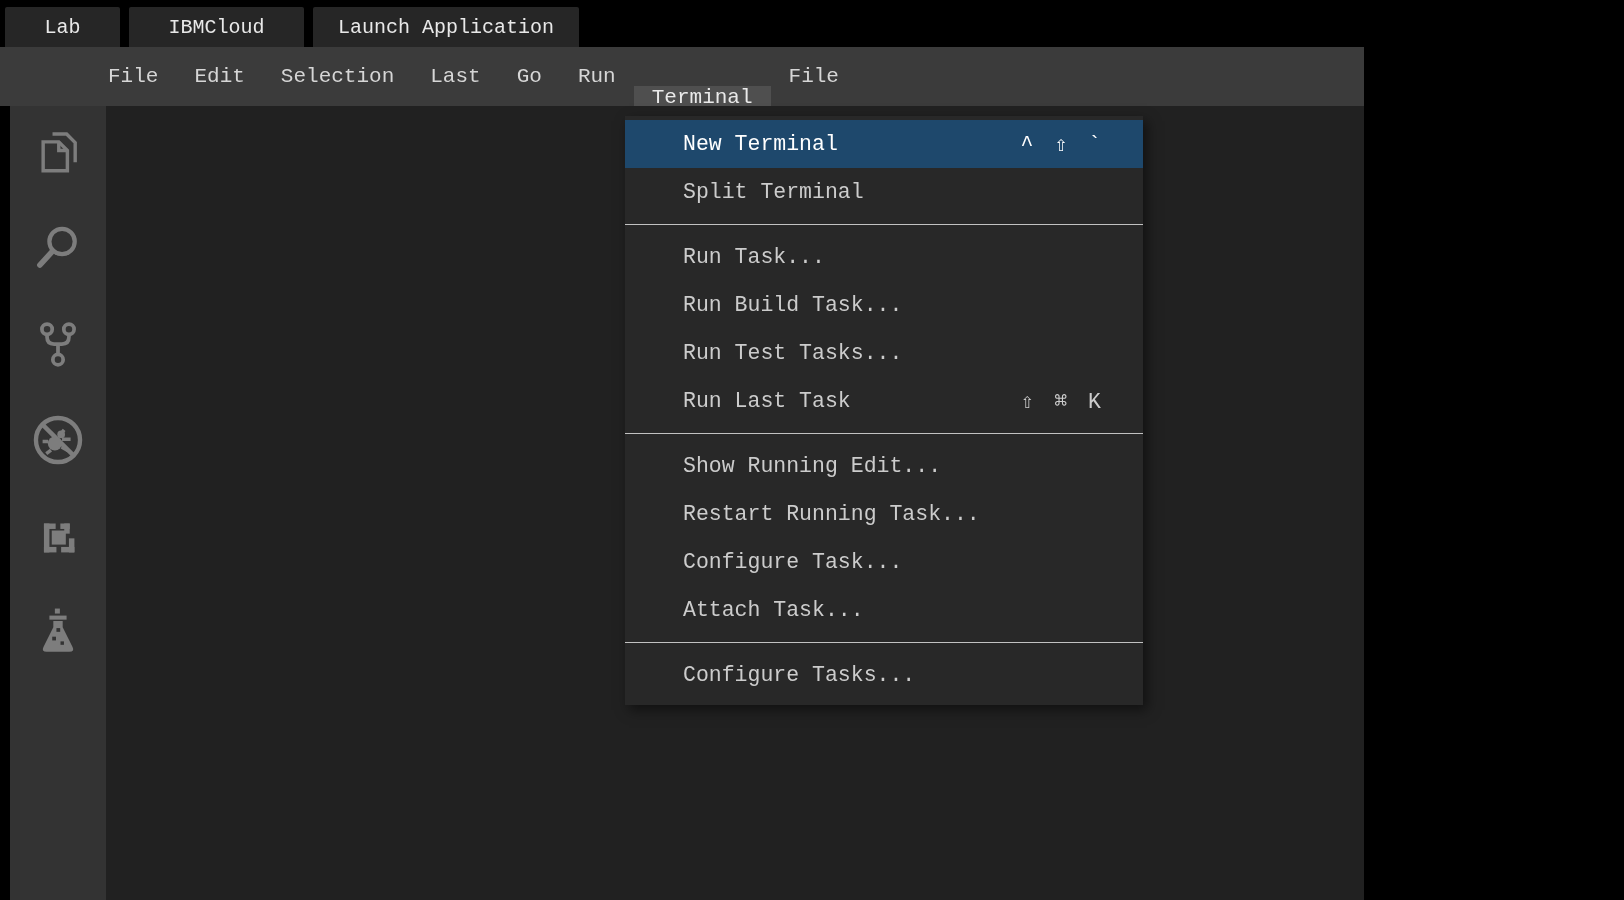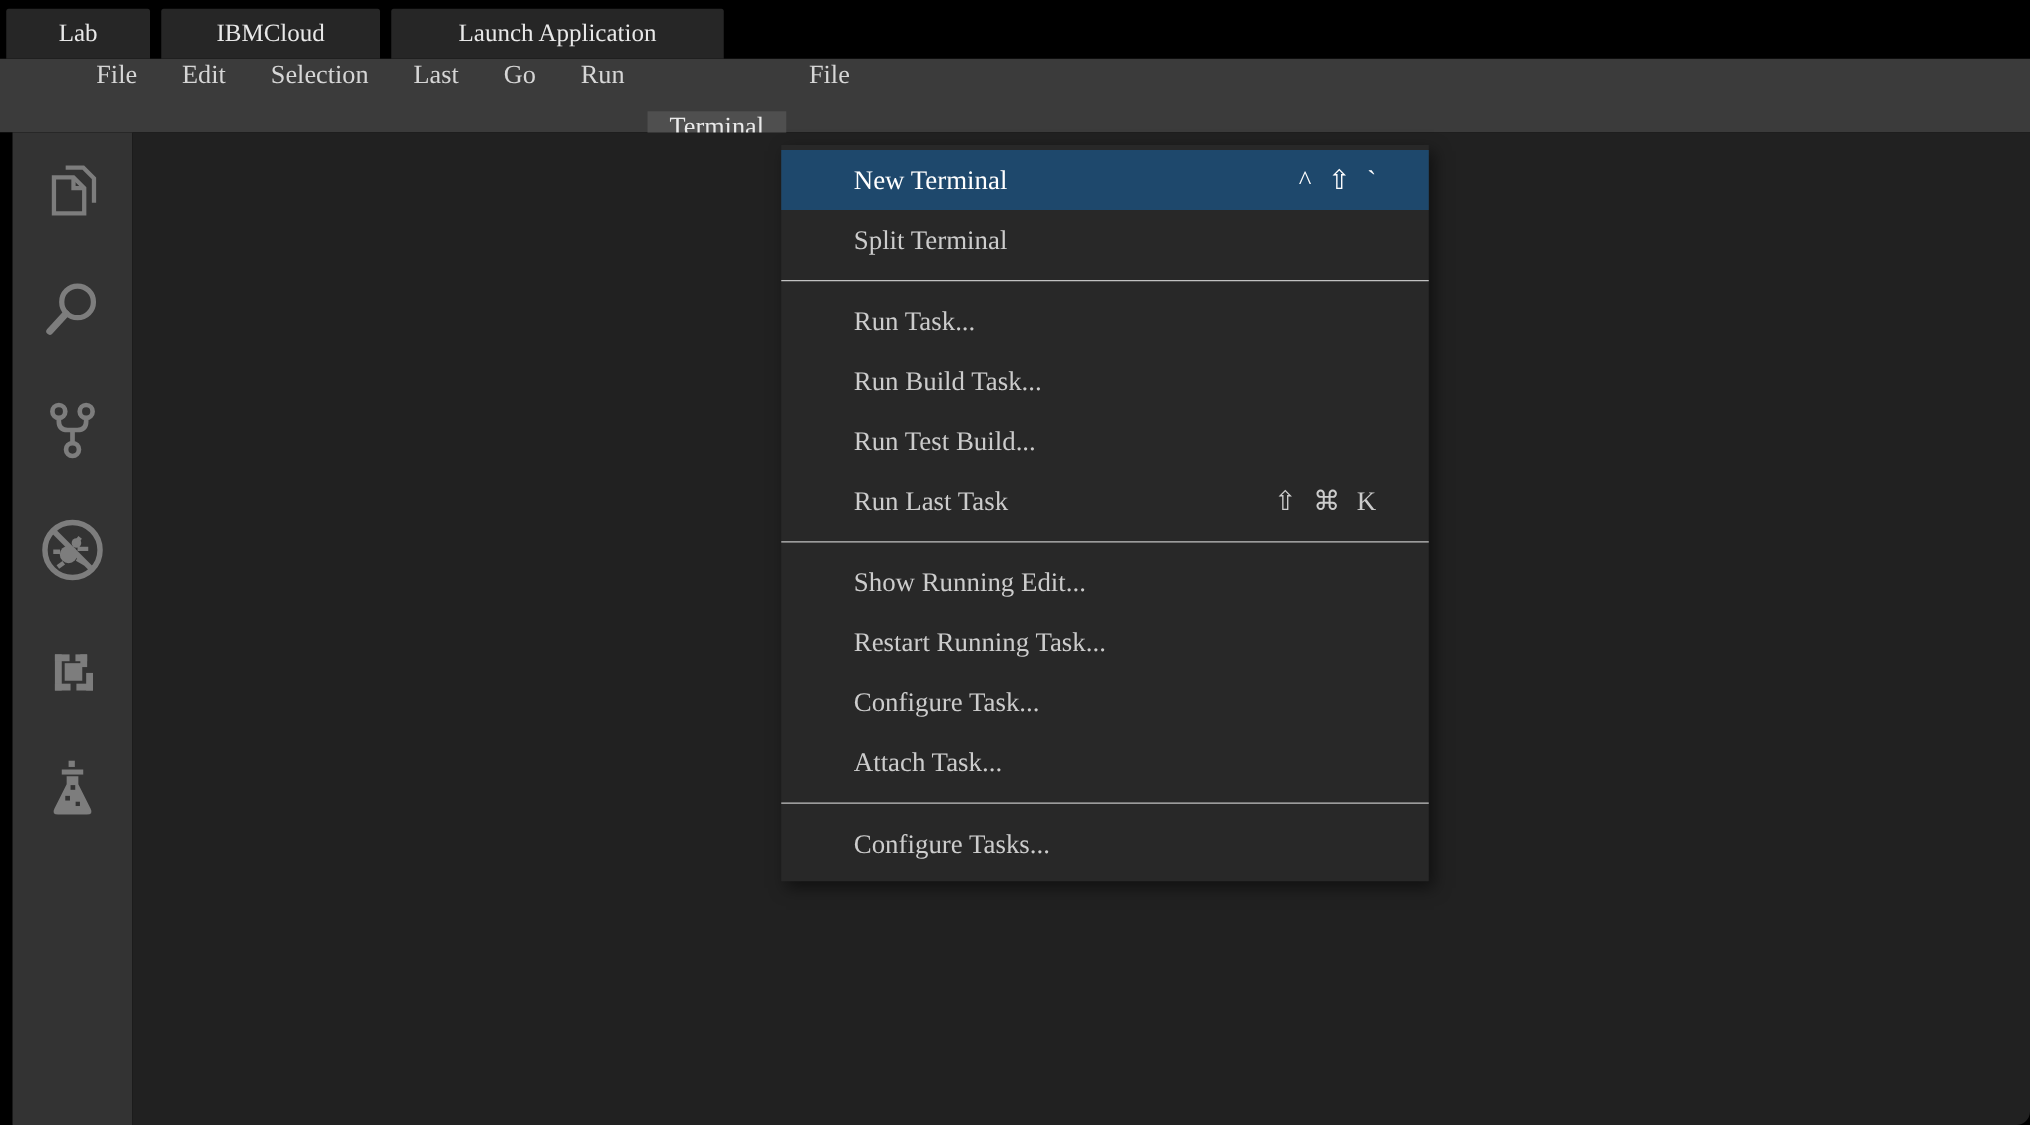--- a/index.html
+++ b/index.html
@@ -1,33 +1,32 @@
 <!DOCTYPE html>
 <html style="--topbar-bg: #000000; --tab-bg: #262626; --tab-text: #e8e8e8; --menubar-bg: #3b3b3b; --menubar-text: #d6d6d6; --menubar-active-bg: #4f4f4f; --activitybar-bg: #333333; --activitybar-icon: #7d7d7d; --editor-bg: #212121; --menu-bg: #282828; --menu-text: #cccccc; --menu-selected-bg: #1e486c; --menu-selected-text: #ffffff; --menu-separator: #c2c2c2;"><head>
 <meta charset="utf-8">
 <style>
   html,body{margin:0;padding:0;background:#000;}
   .screen{
-    position:relative;width:1624px;height:900px;overflow:hidden;
+    position:relative;width:1364px;height:900px;overflow:hidden;
     background:var(--topbar-bg,#000);
-    font-family:Liberation Serif, serif;
-    border-radius:11px;
+    font-family:Liberation Mono, monospace;
     -webkit-font-smoothing:antialiased;
   }
   
   .topbar{height:47px;display:flex;align-items:flex-end;padding-left:5px;gap:9px;background:var(--topbar-bg,#000);}
   .tab{height:40px;display:flex;align-items:center;justify-content:center;
        background:var(--tab-bg,#262626);color:var(--tab-text,#e8e8e8);
        font-size:20px;border-radius:2px 2px 0 0;cursor:default;}
   .tab-lab{width:115px;}
   .tab-ibmcloud{width:175px;}
   .tab-launch{width:266px;}
   
-  .menubar{height:59px;background:var(--menubar-bg,#3b3b3b);display:flex;align-items:flex-start;
-           padding-left:59px;font-size:21px;color:var(--menubar-text,#d6d6d6);}
+  .menubar{height:59px;background:var(--menubar-bg,#3b3b3b);display:flex;align-items:center;
+           padding-left:90px;font-size:21px;color:var(--menubar-text,#d6d6d6);}
   .mb-item{padding:0 18px;display:flex;align-items:center;cursor:default;}
   .mb-item.active{background:var(--menubar-active-bg,#4f4f4f);color:#eaeaea;margin-top:42px;}
   
   .workbench{display:flex;height:794px;}
   .edge{width:10px;background:#000;}
   .activitybar{width:96px;background:var(--activitybar-bg,#333333);display:flex;flex-direction:column;
                align-items:center;padding-top:20px;gap:44px;color:var(--activitybar-icon,#7d7d7d);}
   .ab-btn{width:56px;height:52px;display:flex;align-items:center;justify-content:center;cursor:pointer;}
   .ab-btn svg{display:block;}
   .editor{flex:1;background:var(--editor-bg,#212121);}
@@ -151,21 +150,21 @@
 
     <div class="sep"></div>
 
     <div class="mi">
       <span class="mi-label">Run Task...</span>
     </div>
     <div class="mi">
       <span class="mi-label">Run Build Task...</span>
     </div>
     <div class="mi">
-      <span class="mi-label">Run Test Build...</span>
+      <span class="mi-label">Run Test Tasks...</span>
     </div>
     <div class="mi">
       <span class="mi-label">Run Last Task</span>
       <span class="mi-shortcut">⇧ ⌘ K</span>
     </div>
 
     <div class="sep"></div>
 
     <div class="mi">
       <span class="mi-label">Show Running Edit...</span>

